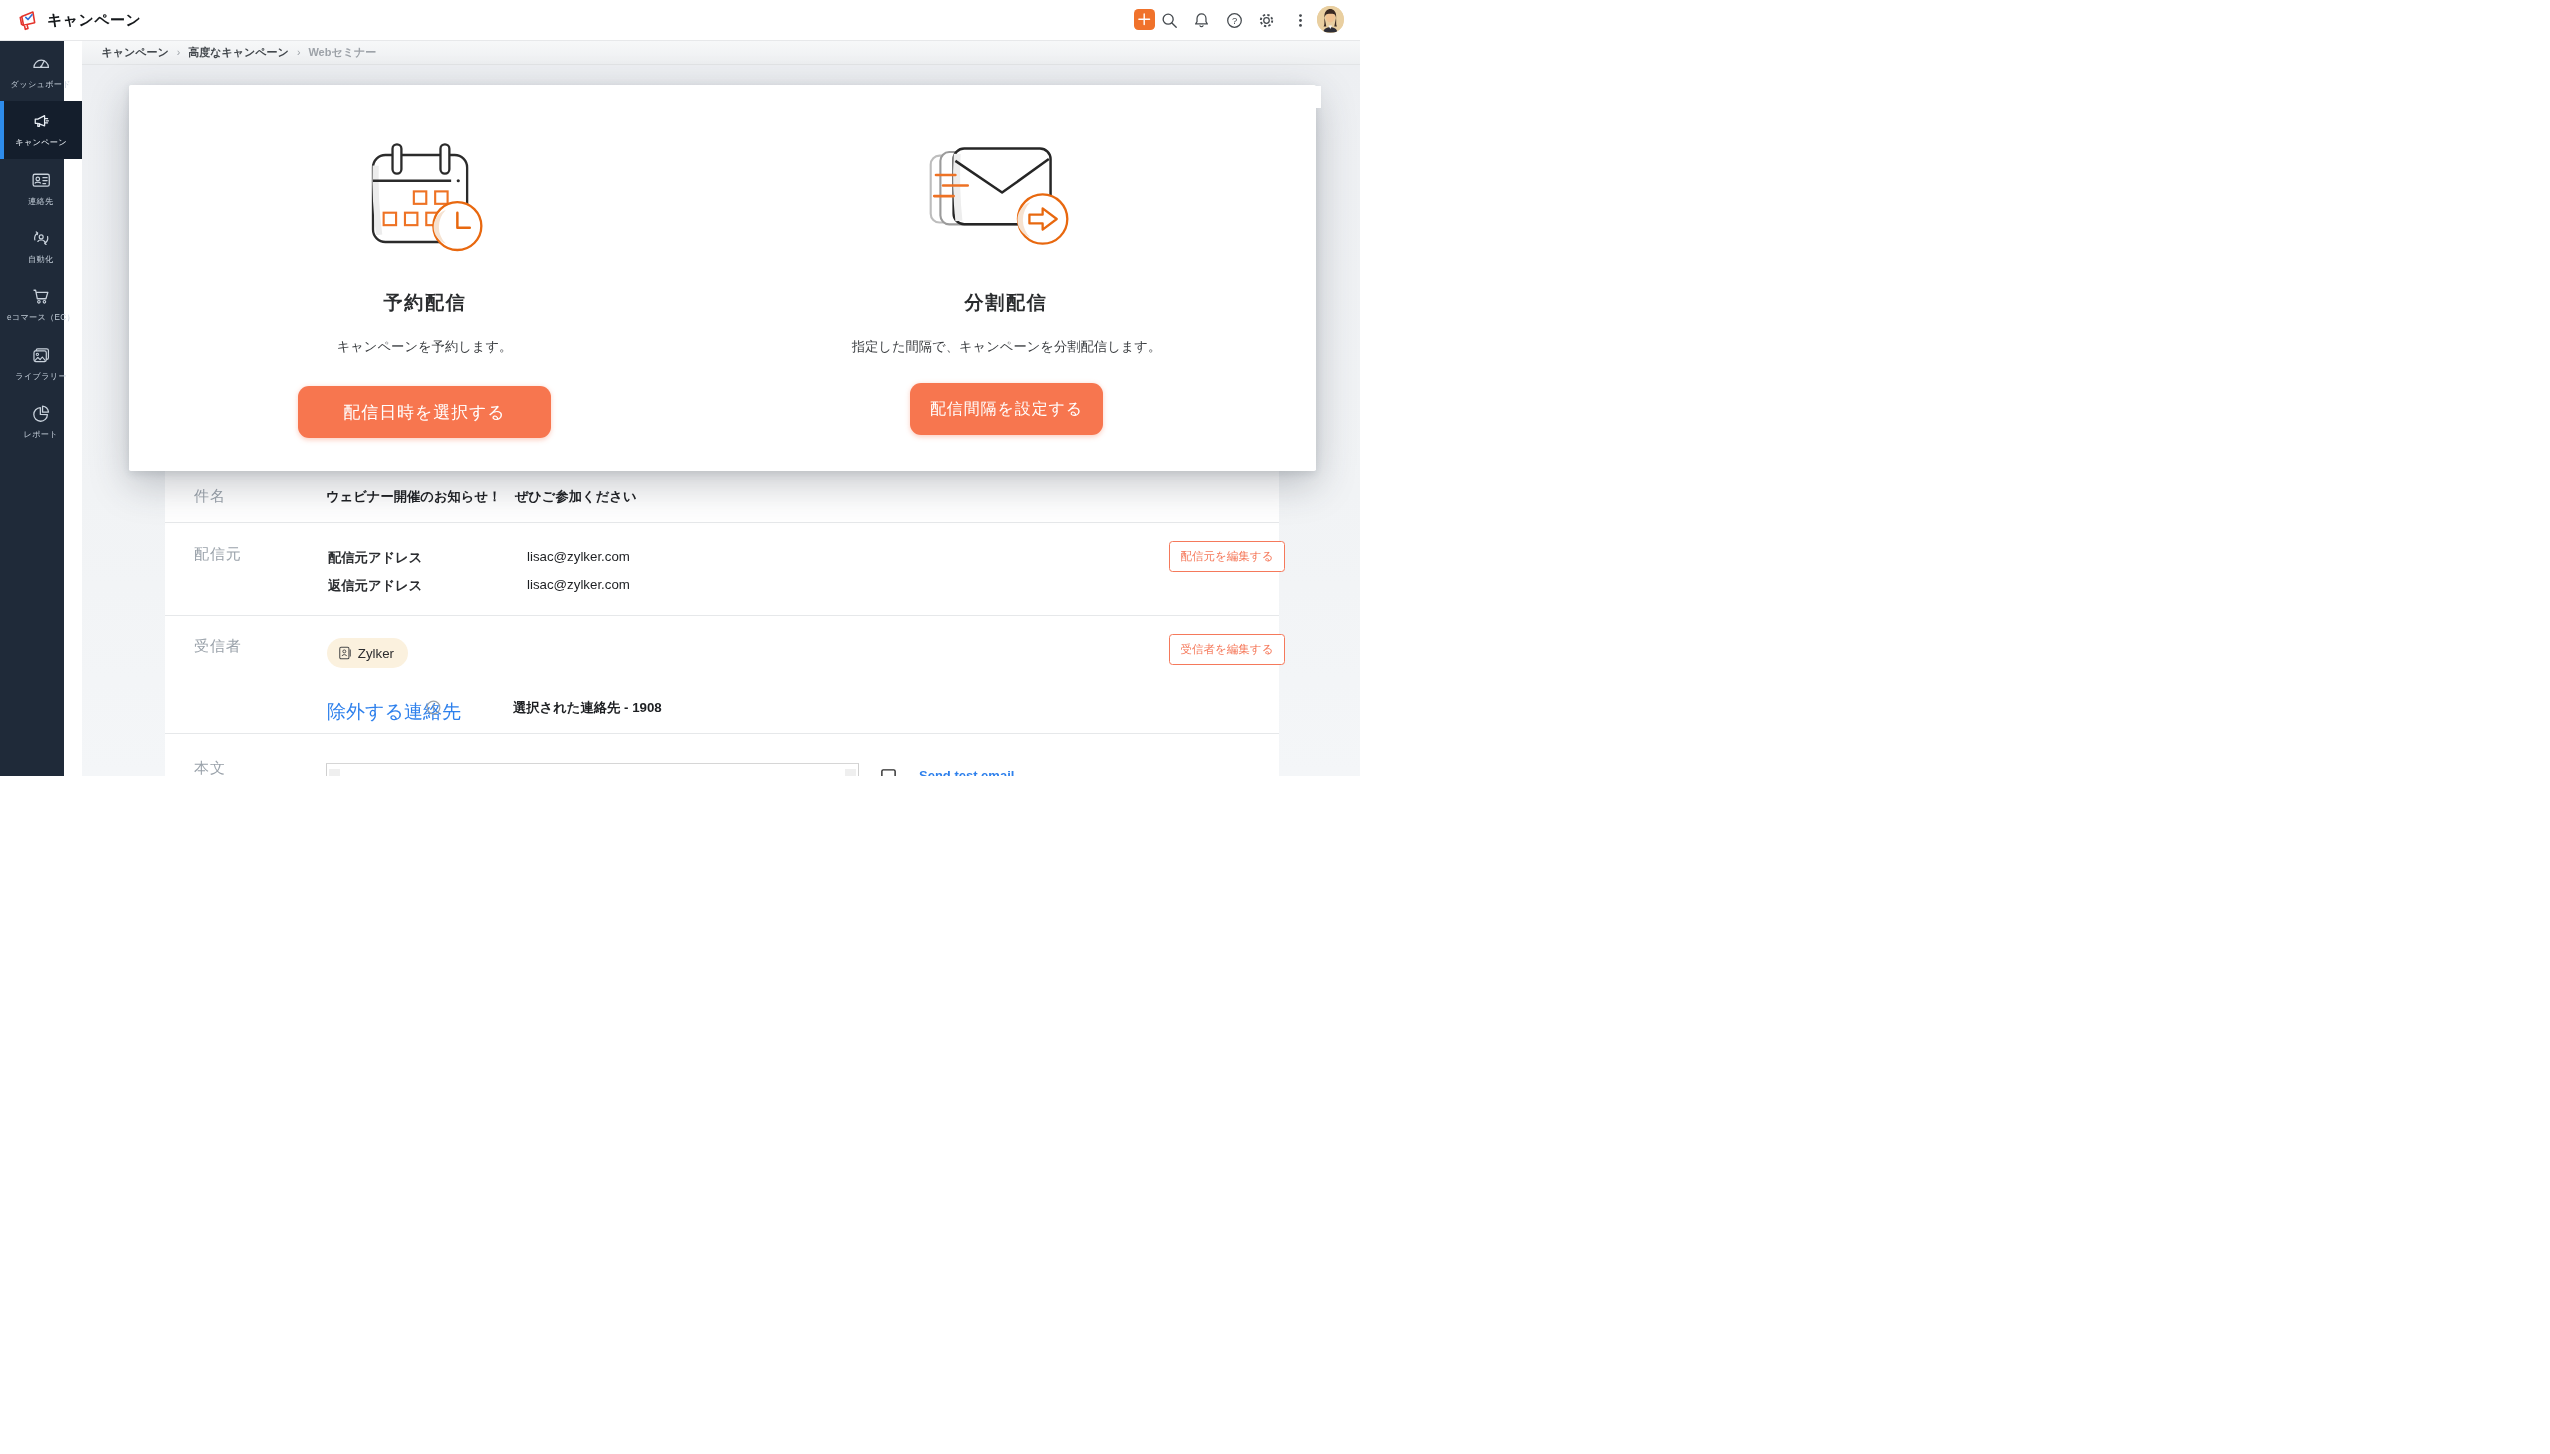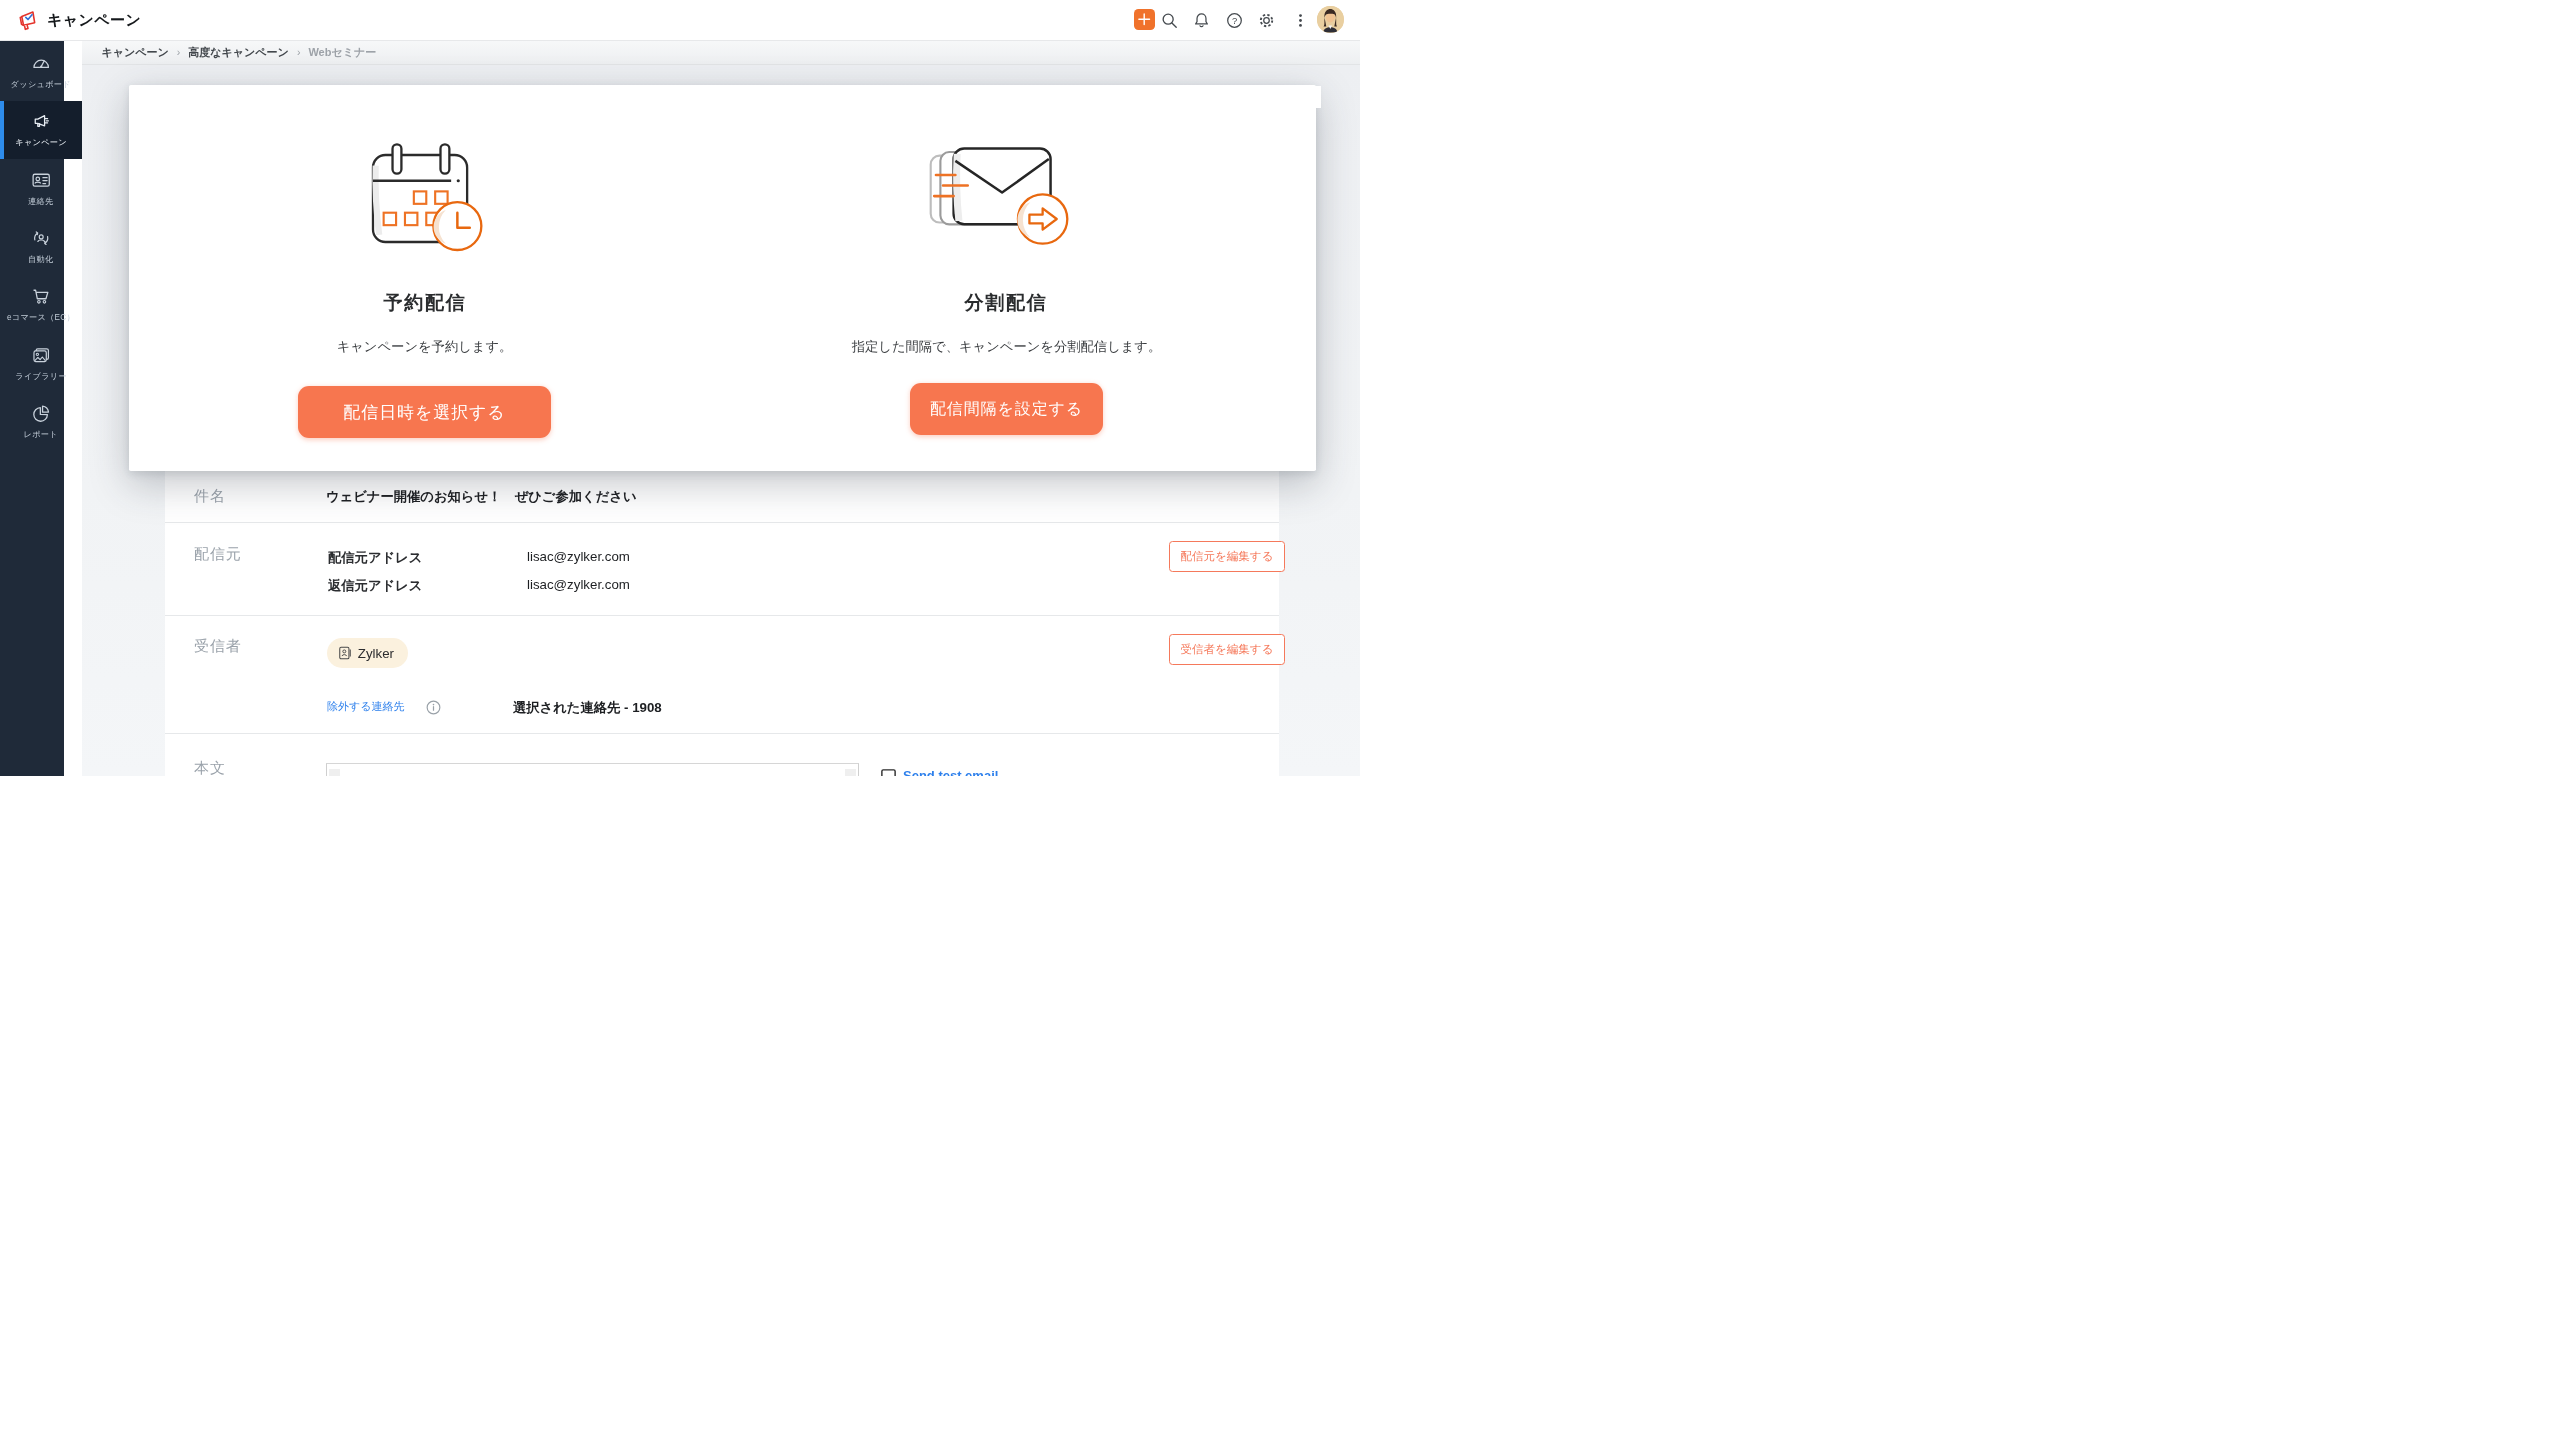--- a/index.html
+++ b/index.html
@@ -32,26 +32,26 @@
   
   .content{position:absolute;left:82px;top:65px;width:1278px;height:711px;background:linear-gradient(180deg,#edeff2 0%,#f1f3f5 60%,#f4f6f8 100%);z-index:1;}
   .card{position:absolute;left:83px;top:59px;width:1114px;height:664px;background:#fff;}
   .sep{position:absolute;left:83px;width:1114px;height:0.9px;background:#e6e8ea;}
   .sec-label{position:absolute;left:112px;font-size:15px;color:#9aa2aa;letter-spacing:0.9px;}
   .f-label{position:absolute;font-size:13.3px;font-weight:700;color:#2b2d30;}
   .f-value{position:absolute;font-size:13.3px;font-weight:500;color:#1d1f22;}
   .edit-btn{position:absolute;left:1087px;background:#fff;border:0.9px solid #f5795b;color:#f5795b;font-size:11.5px;border-radius:3.5px;padding:7px 10.6px;cursor:pointer;font-family:inherit;white-space:nowrap;}
   .chip{position:absolute;left:245px;top:573px;height:30px;border-radius:15px;background:#fbf1de;display:flex;align-items:center;gap:6.2px;padding:0 14px 0 10.6px;cursor:pointer;}
   .chip-text{font-size:13.3px;font-weight:500;color:#2c2c2e;}
-  .link{position:absolute;font-size:11px;font-weight:500;color:#2e80ec;cursor:pointer;}
+  .link{position:absolute;font-size:19px;font-weight:500;color:#2e80ec;cursor:pointer;}
   .info-ico{position:absolute;width:15px;height:15px;cursor:pointer;}
   .preview-box{position:absolute;left:244px;top:698px;width:531px;height:53px;background:#fff;border:0.9px solid #cfcfcf;border-top:1.8px solid #d6d6d6;}
   .preview-box .strip{position:absolute;top:5.3px;width:11.5px;height:53px;background:#efefef;}
   .test-link{position:absolute;left:799px;top:703px;display:flex;align-items:center;gap:7px;cursor:pointer;}
-  .test-link .txt{font-size:13px;font-weight:700;color:#2e80ec;}
+  .test-link .txt{font-size:13px;font-weight:700;color:#2e80ec;margin-left:16px;}
 
   
   .modal{position:absolute;left:129px;top:85px;width:1187px;height:386px;background:#fff;border-radius:1.8px;box-shadow:0 12.4px 39px rgba(45,55,68,.28),0 2.7px 8.9px rgba(45,55,68,.12);z-index:40;}
   .notch{position:absolute;right:-5.3px;top:0.9px;width:94px;height:22px;background:#fff;}
   .opt-icon{position:absolute;top:55px;}
   .opt-title{position:absolute;top:205px;width:354px;text-align:center;font-size:19px;font-weight:700;color:#2a2c2e;letter-spacing:1.8px;}
   .opt-desc{position:absolute;top:253px;width:425px;text-align:center;font-size:13.3px;color:#3a3d40;}
   .cta{position:absolute;border:none;border-radius:11px;background:#f7764f;color:#fff;font-family:inherit;cursor:pointer;letter-spacing:0.9px;box-shadow:0 1.8px 5.3px rgba(247,118,79,.35);}
 </style>
 </head>

